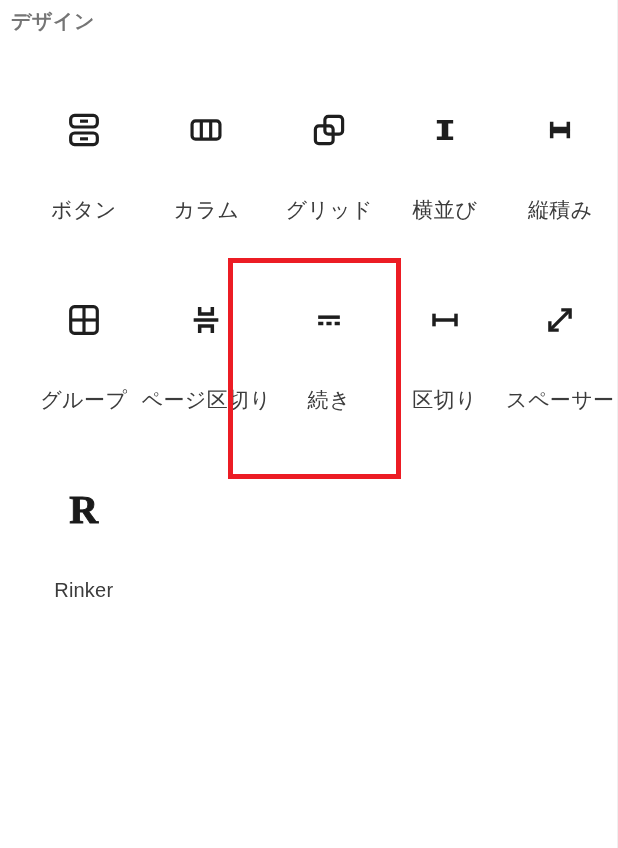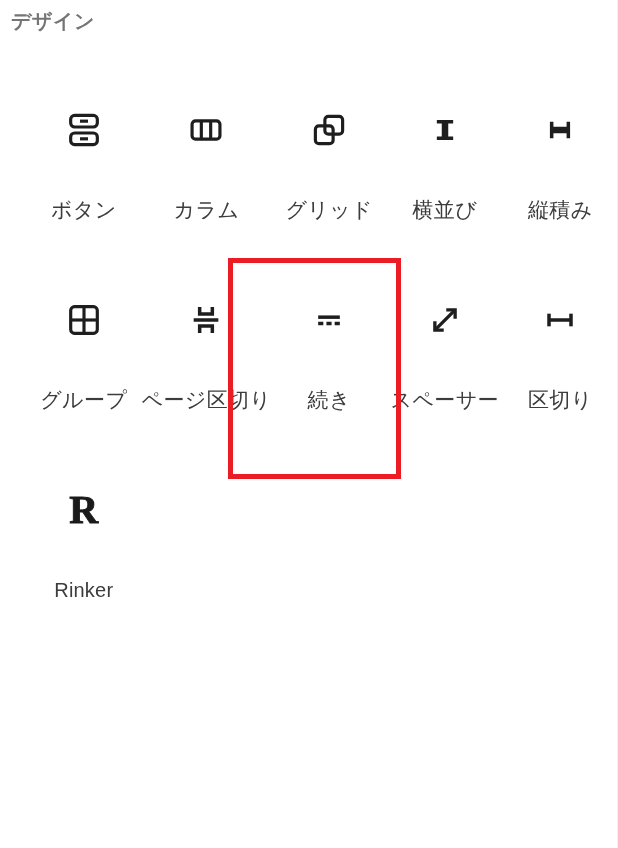--- a/index.html
+++ b/index.html
@@ -198,40 +198,40 @@
     <line x1="5.5" y1="10.3" x2="18.5" y2="10.3"></line>
     <line x1="5.5" y1="14.1" x2="8.6" y2="14.1"></line>
     <line x1="10.45" y1="14.1" x2="13.55" y2="14.1"></line>
     <line x1="15.4" y1="14.1" x2="18.5" y2="14.1"></line>
   </svg>
         </div>
         <div class="block-label">続き</div>
       </div>
       <div class="block-item">
         <div class="block-icon">
+          <svg width="40" height="40" viewBox="0 0 24 24" fill="none" stroke="currentColor" stroke-width="2.1" stroke-linecap="butt">
+    <line x1="5.4" y1="12" x2="18.6" y2="12"></line>
+    <line x1="5.4" y1="8.2" x2="5.4" y2="15.8"></line>
+    <line x1="18.6" y1="8.2" x2="18.6" y2="15.8"></line>
+  </svg>
+        </div>
+        <div class="block-label">区切り</div>
+      </div>
+      <div class="block-item">
+        <div class="block-icon">
           <svg width="38" height="38" viewBox="0 0 24 24" fill="none" stroke="currentColor" stroke-width="2.1" stroke-linecap="butt" stroke-linejoin="miter">
     <line x1="5.6" y1="18.4" x2="18.4" y2="5.6"></line>
     <polyline points="18.4,11.2 18.4,5.6 12.8,5.6"></polyline>
     <polyline points="5.6,12.8 5.6,18.4 11.2,18.4"></polyline>
   </svg>
         </div>
         <div class="block-label">スペーサー</div>
       </div>
       <div class="block-item">
         <div class="block-icon">
-          <svg width="40" height="40" viewBox="0 0 24 24" fill="none" stroke="currentColor" stroke-width="2.1" stroke-linecap="butt">
-    <line x1="5.4" y1="12" x2="18.6" y2="12"></line>
-    <line x1="5.4" y1="8.2" x2="5.4" y2="15.8"></line>
-    <line x1="18.6" y1="8.2" x2="18.6" y2="15.8"></line>
-  </svg>
-        </div>
-        <div class="block-label">区切り</div>
-      </div>
-      <div class="block-item">
-        <div class="block-icon">
           <span class="rinker-mark">R</span>
         </div>
         <div class="block-label latin">Rinker</div>
       </div>
       <div class="block-item empty"></div>
     </div>
 
   <div class="annotation-box" style="border-color: rgb(236, 28, 36); border-width: 5px;"></div>
 
 </div>

